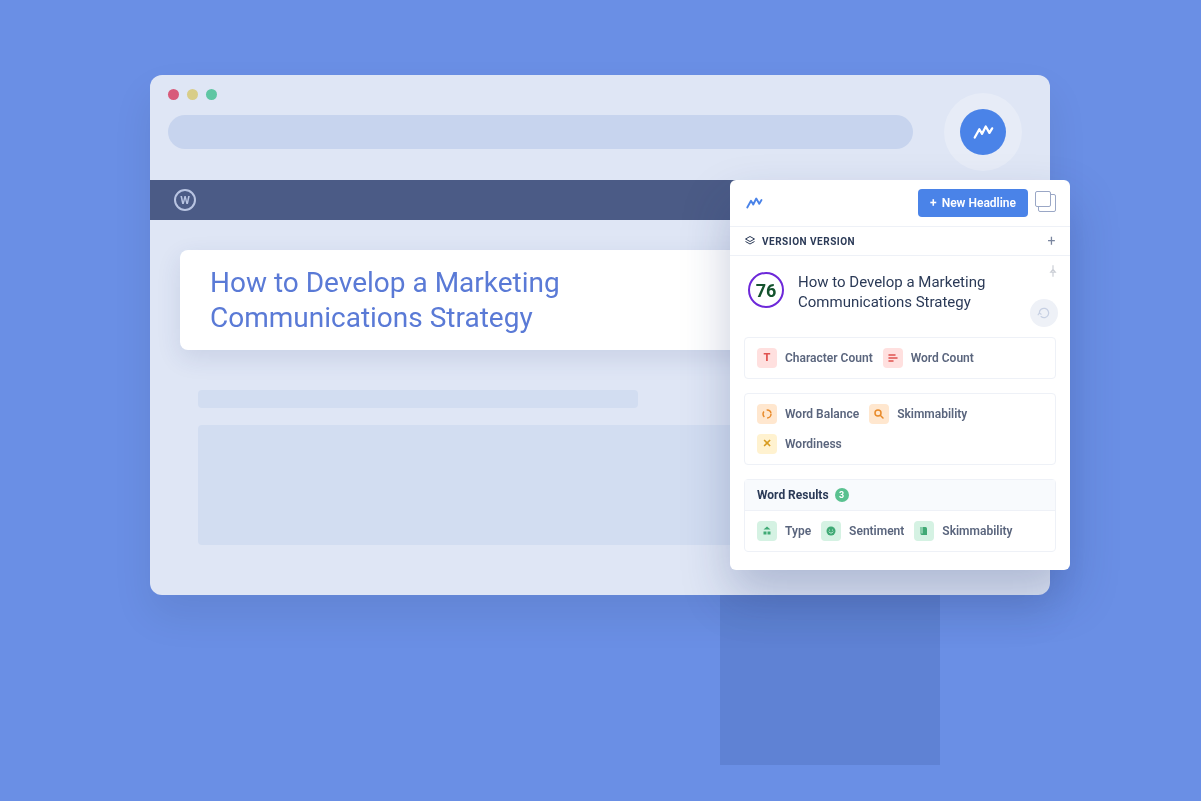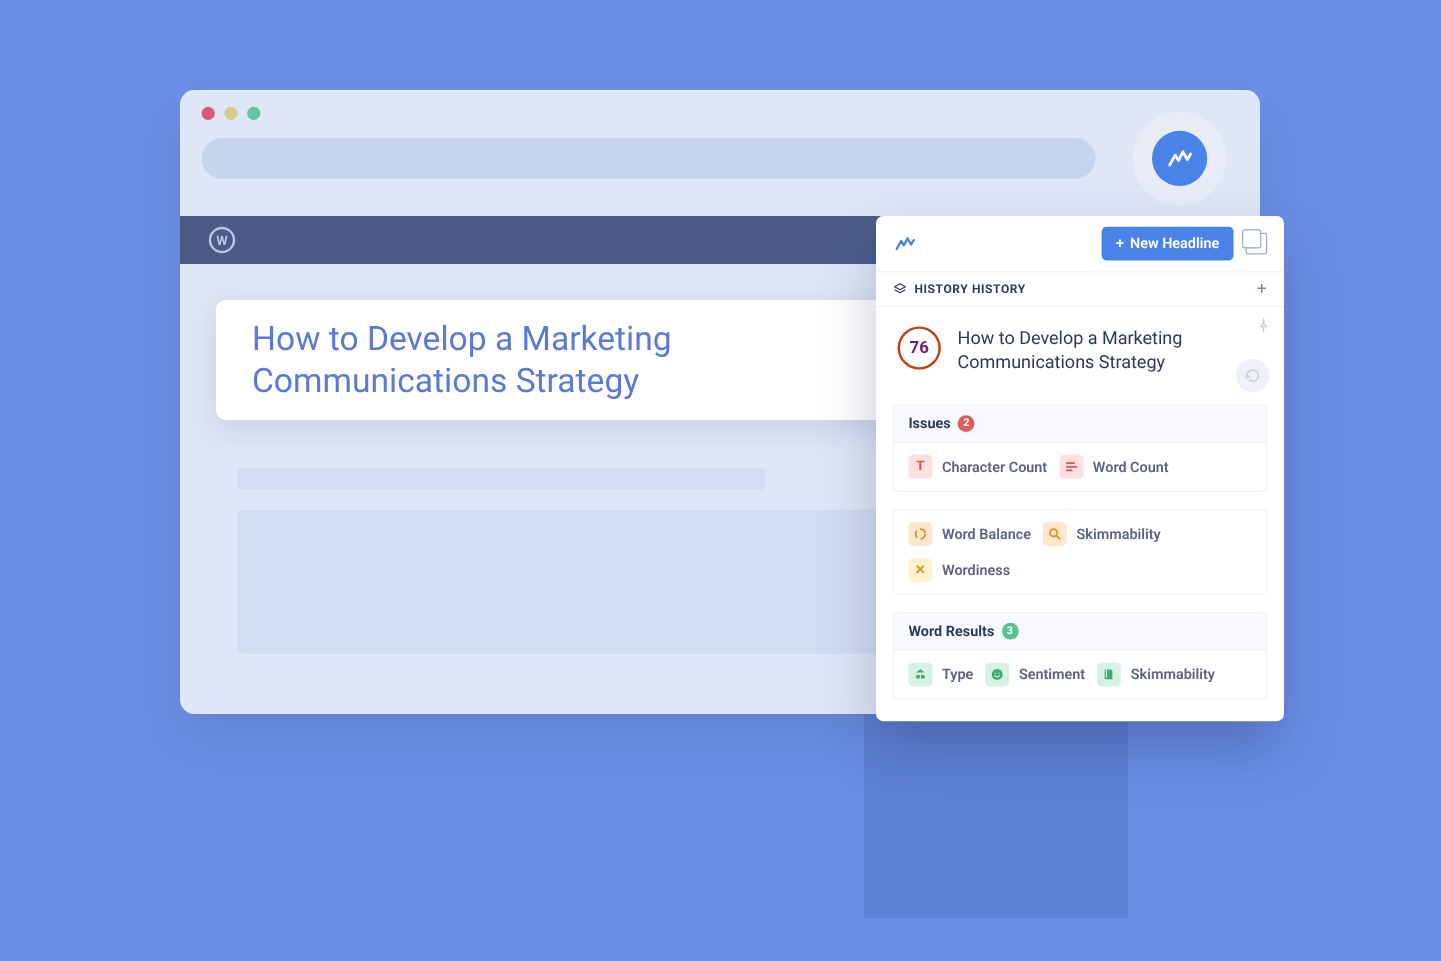--- a/index.html
+++ b/index.html
@@ -162,23 +162,23 @@
     font-size: 10px;
     font-weight:700;
     letter-spacing: 0.5px;
     color: #2b3a57;
   }
   .vh-plus { margin-left:auto; color:#7a869f; font-size:14px; font-weight:400;}
   .headline-row {
     display:flex;align-items:flex-start;gap:14px;padding:16px 18px 10px;position:relative;
   }
   .score-ring {
-    width:36px;height:36px;border:2px solid #c2410c;border-radius:50%;
-    display:flex;align-items:center;justify-content:center;
-    font-size:14px;font-weight:700;color:#701a75;flex-shrink:0;
+    width:36px;height:36px;border:2px solid #6d28d9;border-radius:50%;
+    display:flex;align-items:center;justify-content:center;
+    font-size:18px;font-weight:700;color:#14532d;flex-shrink:0;
   }
   .headline-title { font-size:15px; line-height:1.35; color:#2b3a57; }
   .pin-icon {position:absolute;right:10px;top:8px;width:14px;height:14px;opacity:.25;}
   .refresh-ghost{
     position:absolute;right:12px;bottom:-4px;width:28px;height:28px;border-radius:50%;
     background:#eef1f7;display:flex;align-items:center;justify-content:center;
   }
   .tabs { display:flex;height:34px;border-bottom:1px solid #eef1f7;margin-top:14px;}
   .tab {
     flex:1;display:flex;align-items:center;justify-content:center;
@@ -276,43 +276,39 @@
       <span>+</span>
       <span>New Headline</span>
     </div>
     <div class="copy-icon"></div>
   </div>
 
   <div class="vh-bar">
     <svg width="12" height="12" viewBox="0 0 24 24" style="margin-right:6px;">
         <path d="M12 3 L21 8 L12 13 L3 8 Z M3 13 L12 18 L21 13" stroke="#2b3a57" stroke-width="2" fill="none" stroke-linejoin="round"></path>
       </svg>
-    <span>HISTORY HISTORY</span>
+    <span>VERSION VERSION</span>
     <span class="vh-plus">+</span>
   </div>
 
   <div class="headline-row">
     <div class="score-ring">76</div>
     <div class="headline-title">How to Develop a Marketing Communications Strategy</div>
     <svg class="pin-icon" viewBox="0 0 24 24">
         <path d="M12 2v7l4 5H8l4-5V2zM12 14v8" stroke="#2b3a57" stroke-width="2" fill="none"></path>
       </svg>
     <div class="refresh-ghost">
       <svg width="14" height="14" viewBox="0 0 24 24">
           <path d="M4 12a8 8 0 1 1 3 6.2M4 12l-2 3M4 12l3 2" stroke="#c7d0e3" stroke-width="2.2" fill="none" stroke-linecap="round" stroke-linejoin="round"></path>
         </svg>
     </div>
   </div>
 
 
   <div class="section">
-    <div class="section-head">
-      <span>Issues</span>
-      <span class="badge red">2</span>
-    </div>
     <div class="chips">
       <div class="chip">
         <span class="chip-ic ic-red">T</span>
         <span>Character Count</span>
       </div>
       <div class="chip">
         <span class="chip-ic ic-red">
           <svg width="12" height="12" viewBox="0 0 24 24">
               <path d="M4 6h12M4 12h16M4 18h8" stroke="#e0524f" stroke-width="3" stroke-linecap="round"></path>
             </svg>

